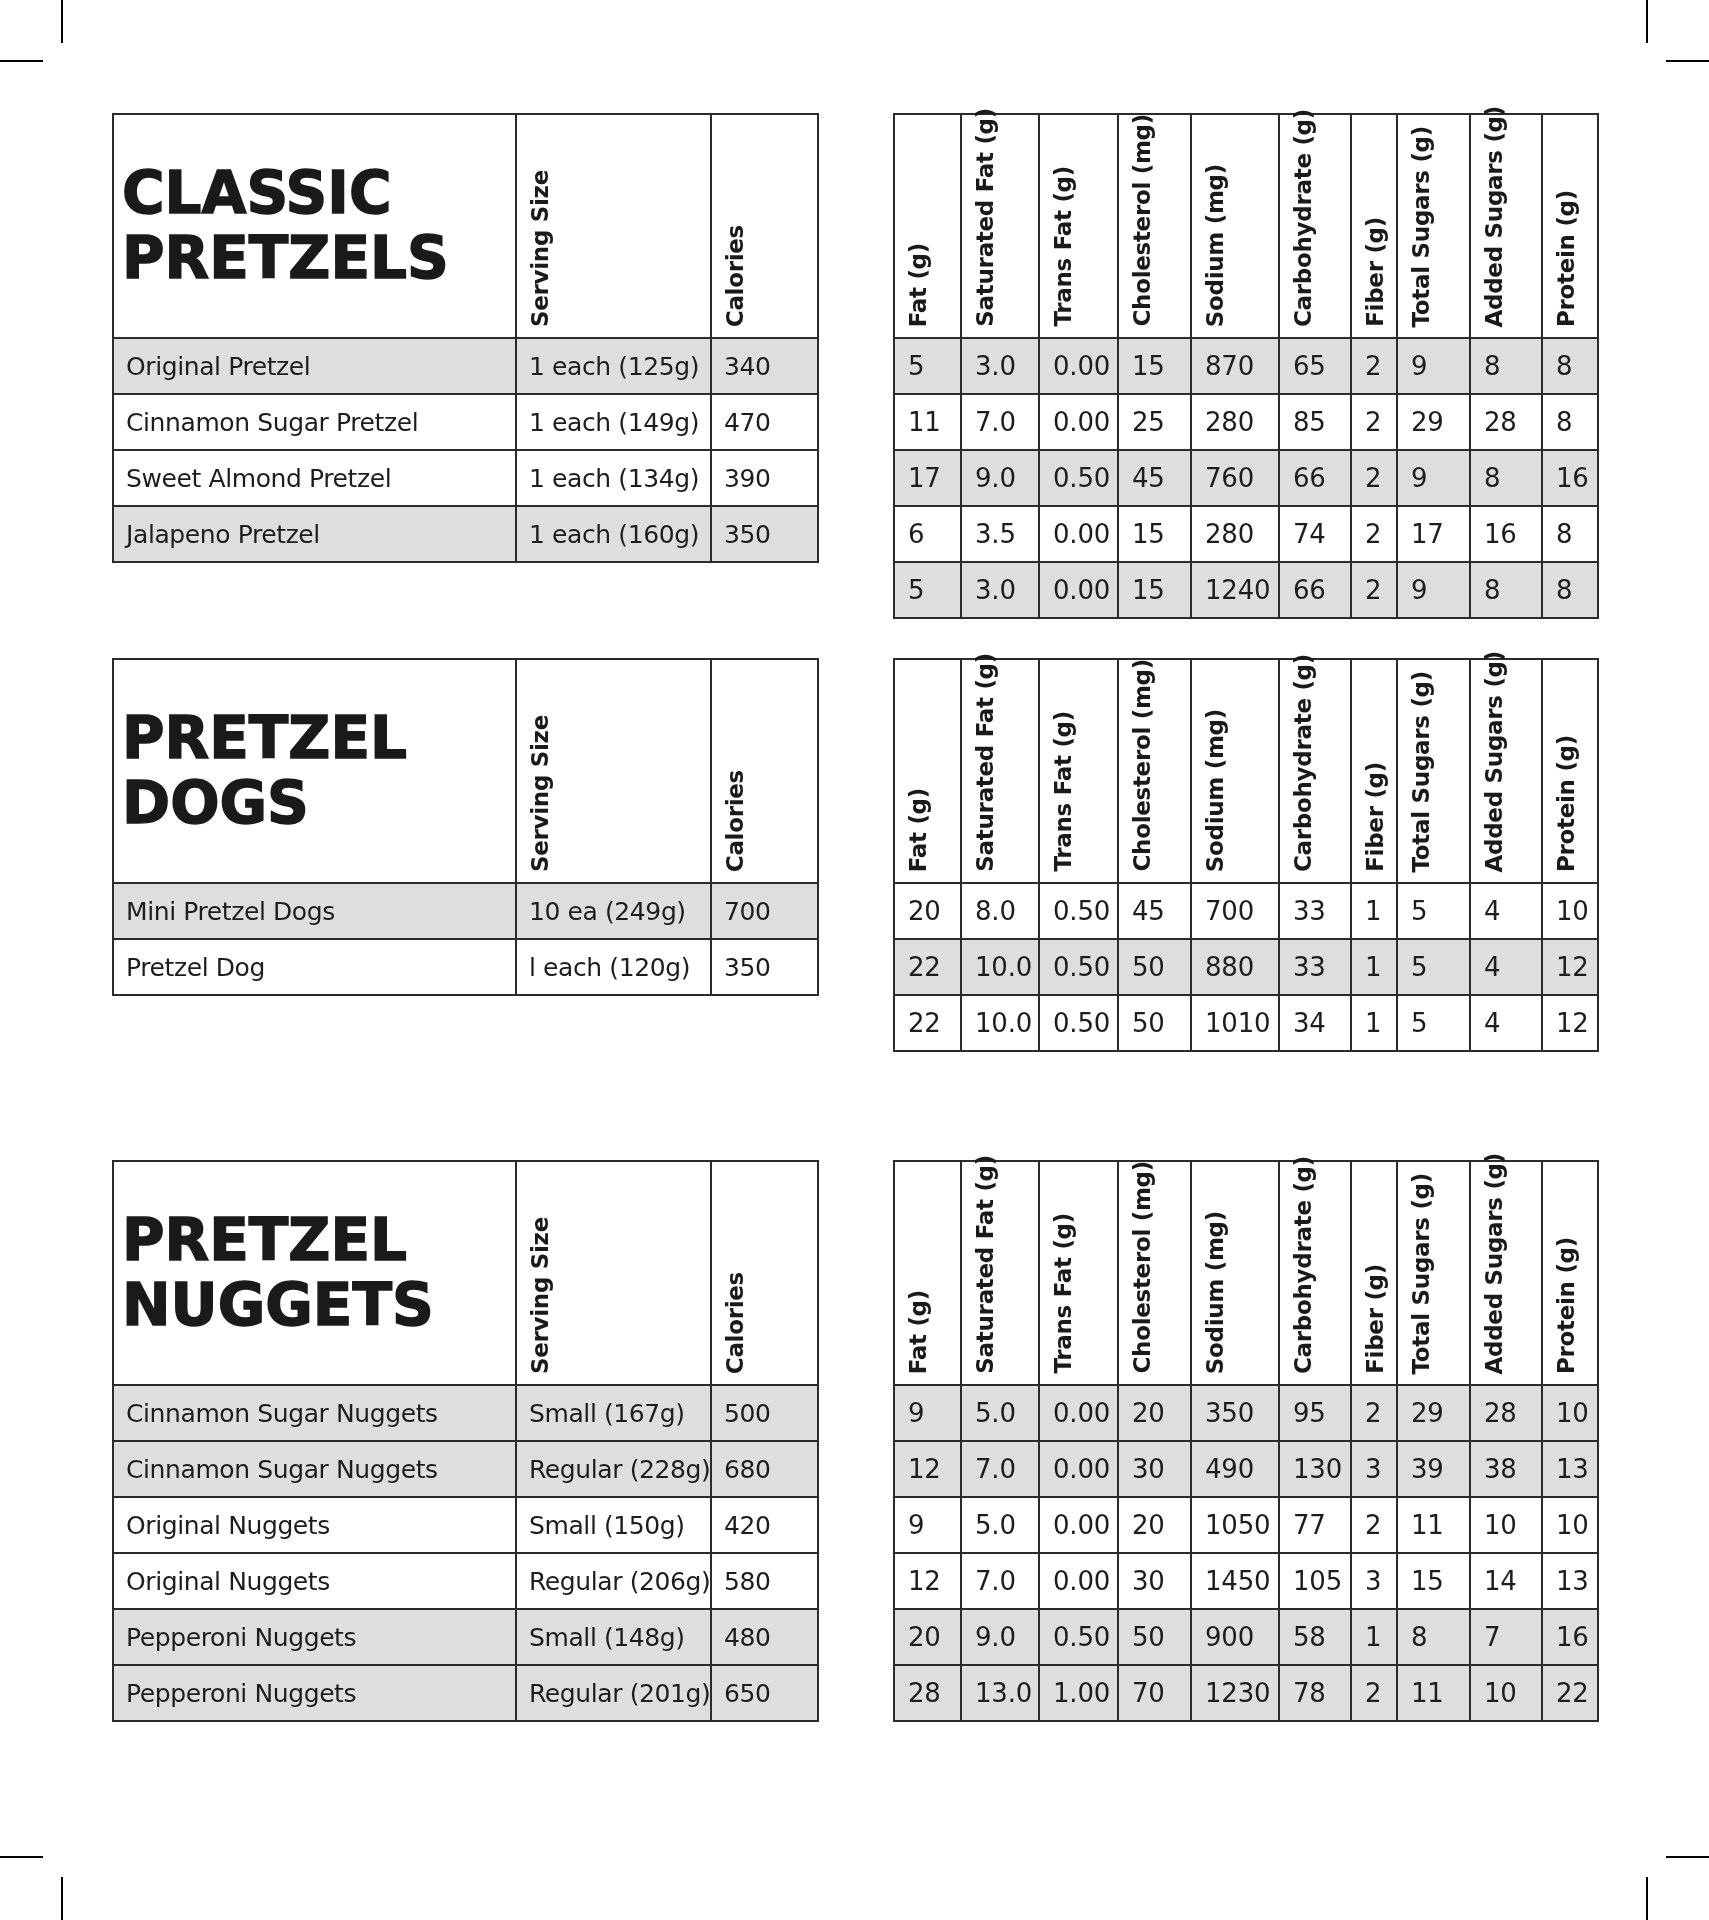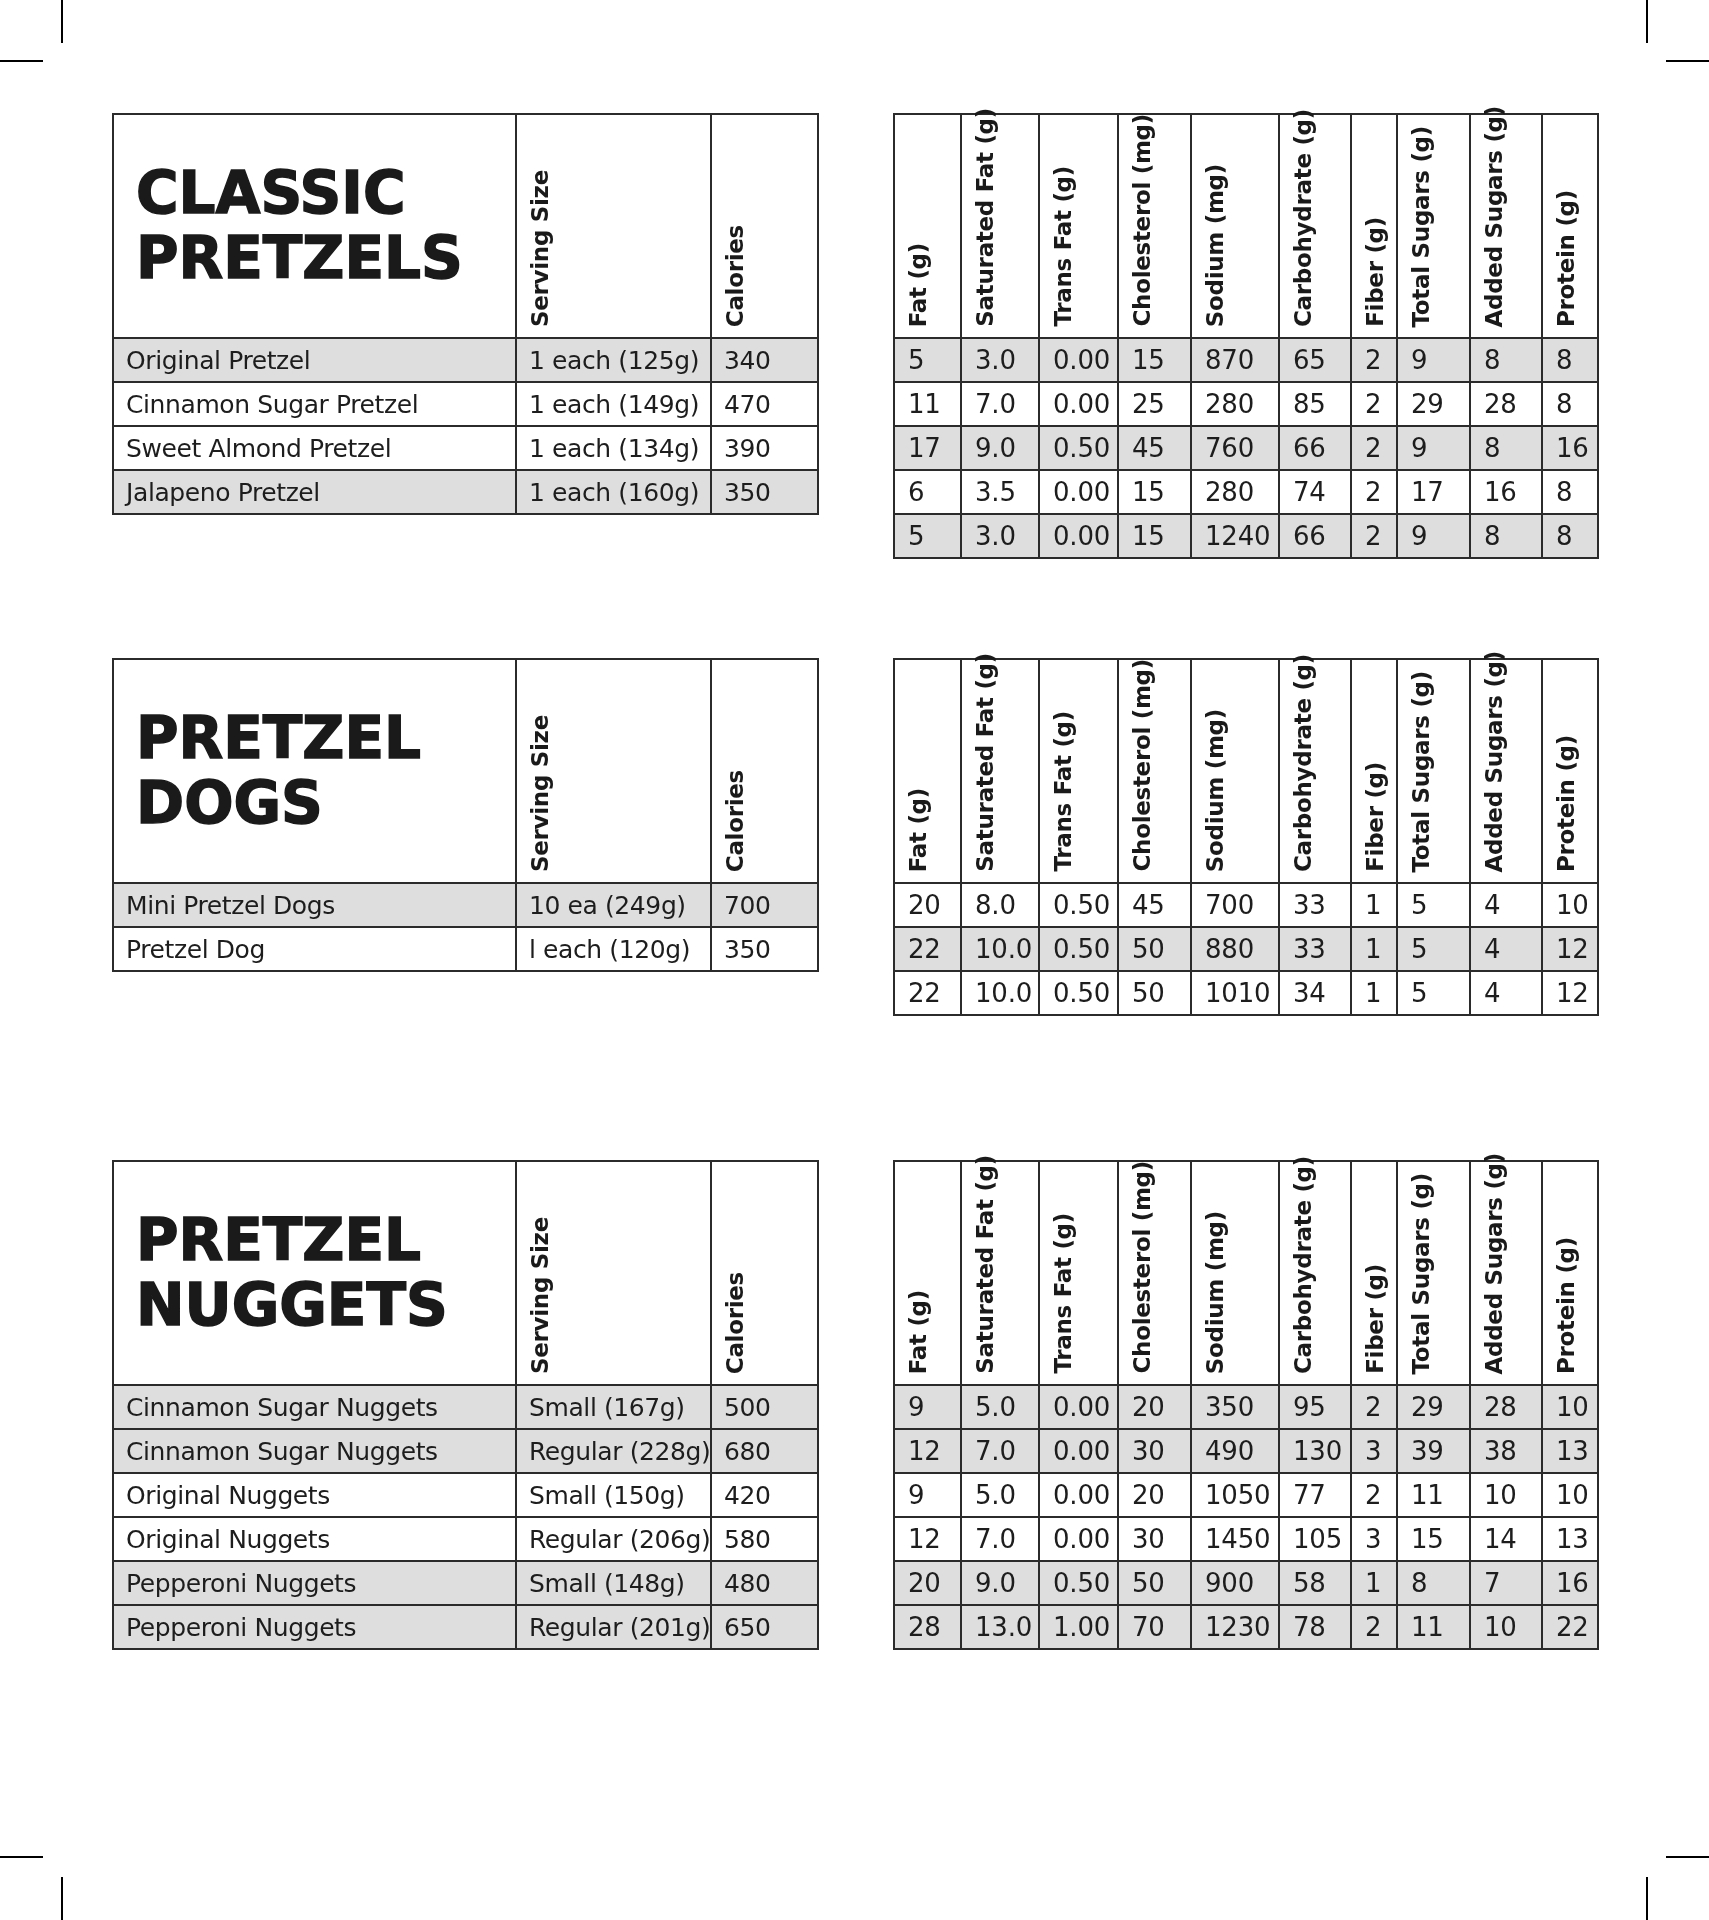--- a/index.html
+++ b/index.html
@@ -18,28 +18,28 @@
 
   .section{position:absolute;left:112px;width:1486px;}
   .sec0{top:113px;} .sec1{top:658px;} .sec2{top:1160px;}
 
   table{border-collapse:collapse;table-layout:fixed;position:absolute;top:0;background:#fff;}
   .left-table{left:0;width:705px;}
   .right-table{left:781px;width:704px;}
   th,td{border:2px solid #2b2b2b;}
 
   thead th{height:222px;background:#fff;position:relative;padding:0;}
-  .title-cell{vertical-align:middle;text-align:left;padding-left:22px;}
+  .title-cell{vertical-align:middle;text-align:left;padding-left:8px;}
   .title{font-weight:bold;font-size:58px;line-height:1.12;letter-spacing:0;
          color:#1a1a1a;-webkit-text-stroke:1.5px #1a1a1a;}
   .vlabel{position:absolute;left:10px;bottom:10px;writing-mode:vertical-rl;
           transform:rotate(180deg);font-weight:bold;font-size:23px;
           letter-spacing:-0.3px;white-space:nowrap;color:#1a1a1a;}
 
-  tbody tr{height:44px;}
+  tbody tr{height:56px;}
   tbody td{font-size:25px;letter-spacing:-0.4px;padding:0 0 0 12px;
            white-space:nowrap;vertical-align:middle;background:#fff;}
   .right-table tbody td{font-size:26px;letter-spacing:-0.2px;padding-left:13px;}
   tr.shaded td{background:#dedede;}
 </style>
 </head>
 <body>
 
 <div class="page">
   <div class="mark m-tl-v"></div>

